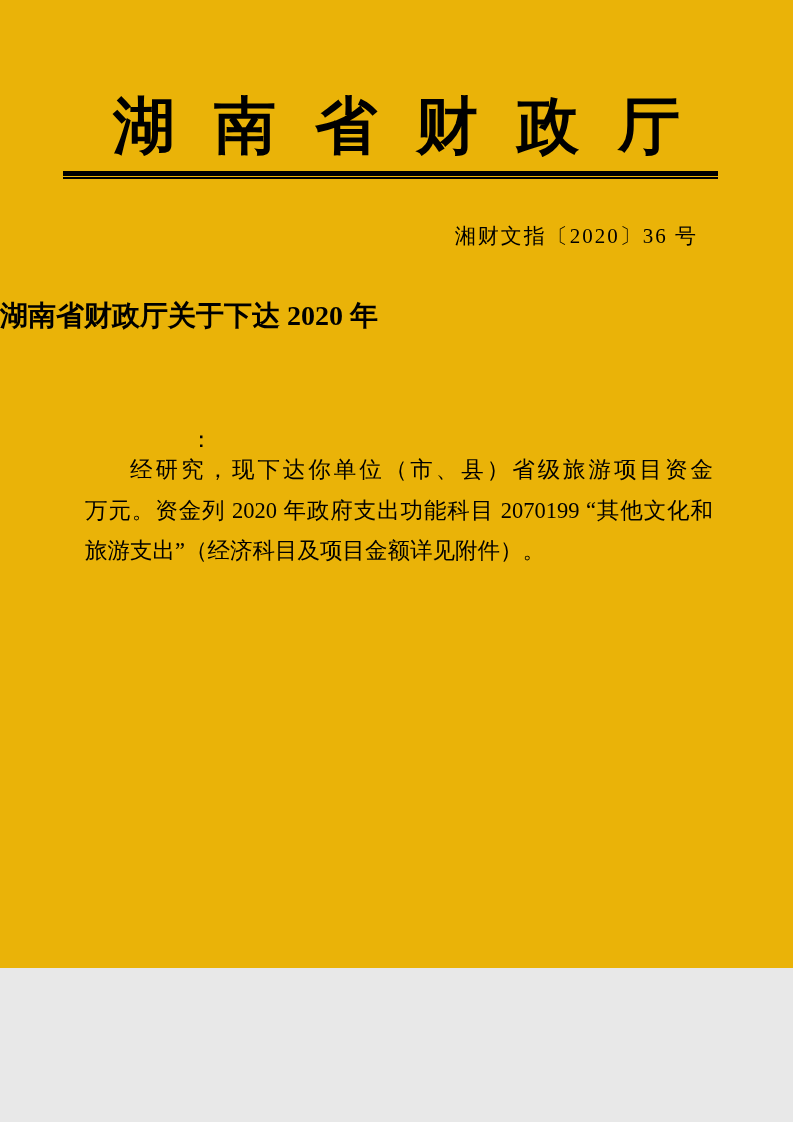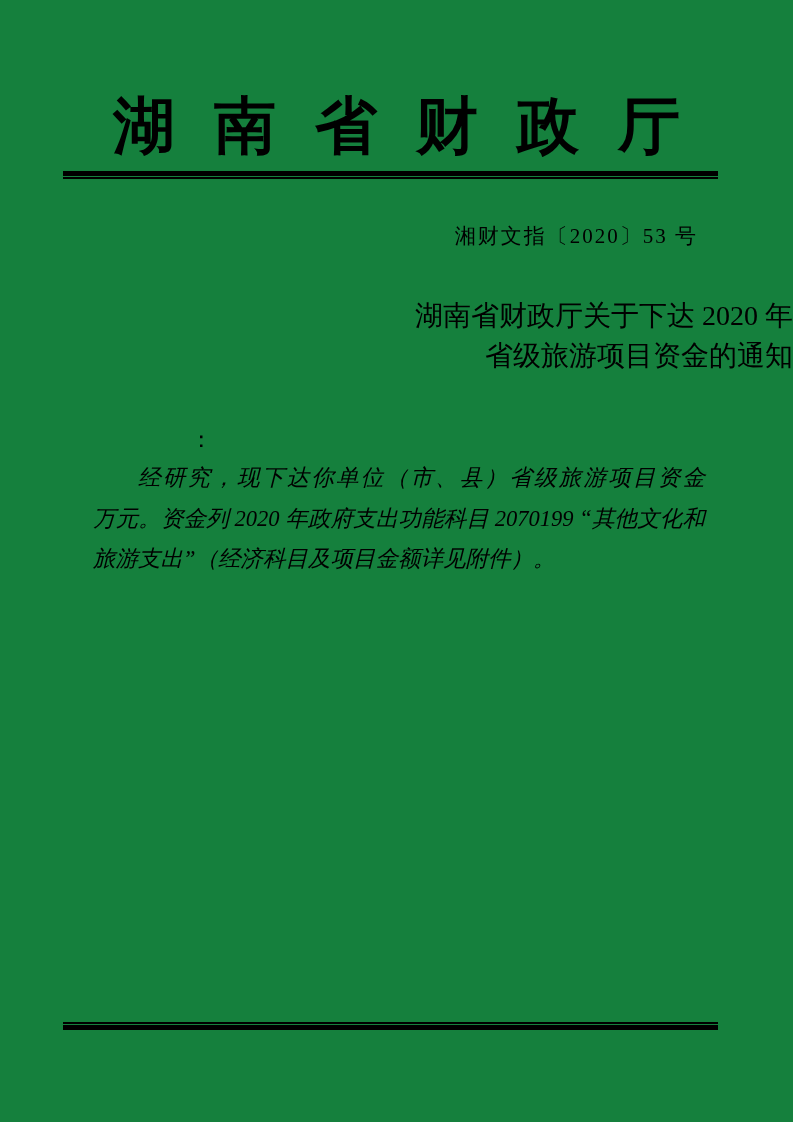--- a/index.html
+++ b/index.html
@@ -1,21 +1,21 @@
 <!DOCTYPE html>
 <html><head>
 <meta charset="utf-8">
 <style>
   html, body { margin: 0; padding: 0; background: #e8e8e8; }
   .page {
     position: relative;
     width: 793px;
-    height: 1122px;
+    height: 968px;
     margin: 0 auto;
-    background: #15803d;
+    background: #eab308;
     font-family: "Liberation Serif", "DejaVu Serif", serif;
     color: #000;
     overflow: hidden;
   }
   .letterhead {
     position: absolute;
     top: 84px;
     left: 0;
     width: 100%;
     text-align: center;
@@ -40,45 +40,44 @@
     right: 95px;
     font-size: 21px;
     letter-spacing: 2px;
     white-space: nowrap;
   }
   .title-block {
     position: absolute;
     top: 296px;
     left: 0;
     width: 100%;
-    text-align: right;
+    text-align: left;
     font-size: 28px;
-    font-weight: normal;
+    font-weight: bold;
     line-height: 40px;
   }
   .salutation {
     position: absolute;
     top: 424px;
     left: 85px;
     font-size: 22.5px;
     padding-left: 105px;
   }
   .body-block {
     position: absolute;
     top: 450px;
     left: 85px;
     width: 628px;
     font-size: 22.5px;
     line-height: 40.5px;
     text-align: justify;
   }
   .body-block p {
-    margin: 8px;
+    margin: 0;
     text-indent: 2em;
-    font-style: italic;
   }
   .attachment-line {
     position: absolute;
     top: 970px;
     left: 149px;
     font-size: 22.5px;
     white-space: nowrap;
   }
   .rule-bottom {
     position: absolute;
@@ -92,25 +91,24 @@
 </style>
 </head>
 <body>
 
 <div class="page">
 
   <div class="letterhead">湖南省财政厅</div>
 
   <div class="rule-top"></div>
 
-  <div class="doc-number">湘财文指〔2020〕53 号</div>
+  <div class="doc-number">湘财文指〔2020〕36 号</div>
 
   <div class="title-block">
     <div>湖南省财政厅关于下达 2020 年</div>
-    <div>省级旅游项目资金的通知</div>
   </div>
 
   <div class="salutation">：</div>
 
   <div class="body-block">
     <p>经研究，现下达你单位（市、县）省级旅游项目资金　　万元。资金列 2020 年政府支出功能科目 2070199 “其他文化和旅游支出”（经济科目及项目金额详见附件）。</p>
   </div>
 
 
   <div class="rule-bottom"></div>

